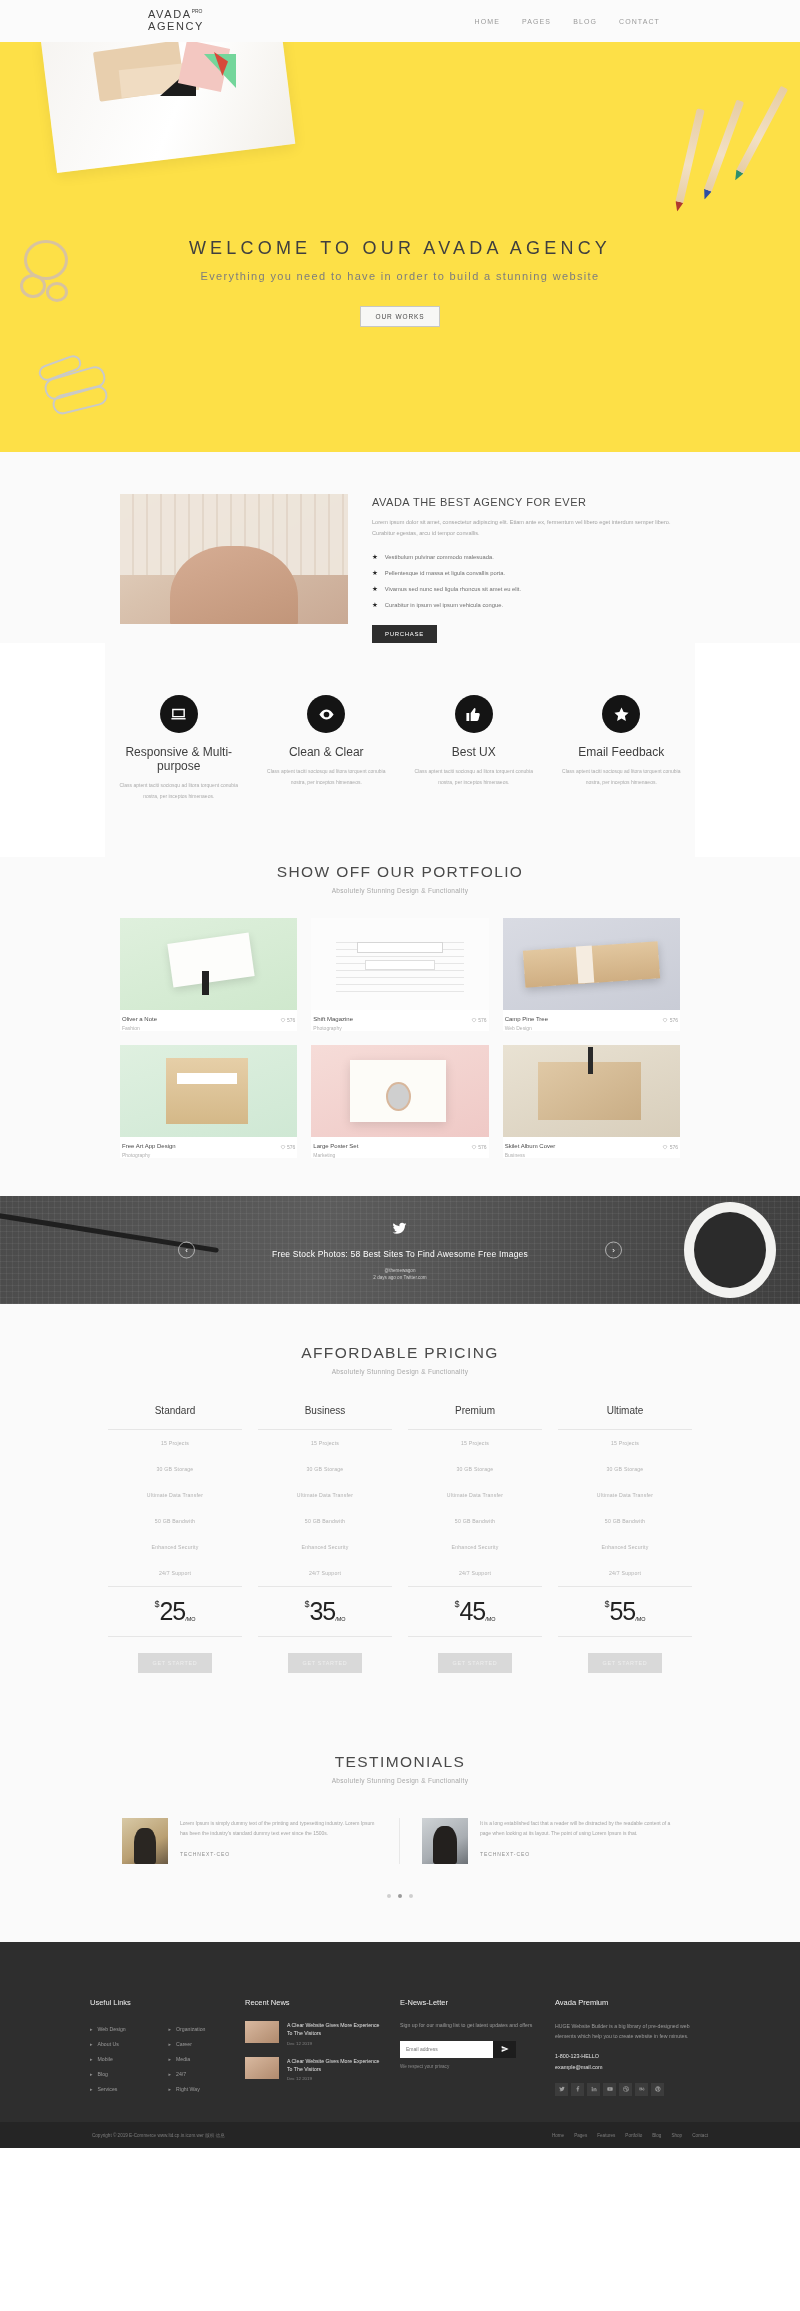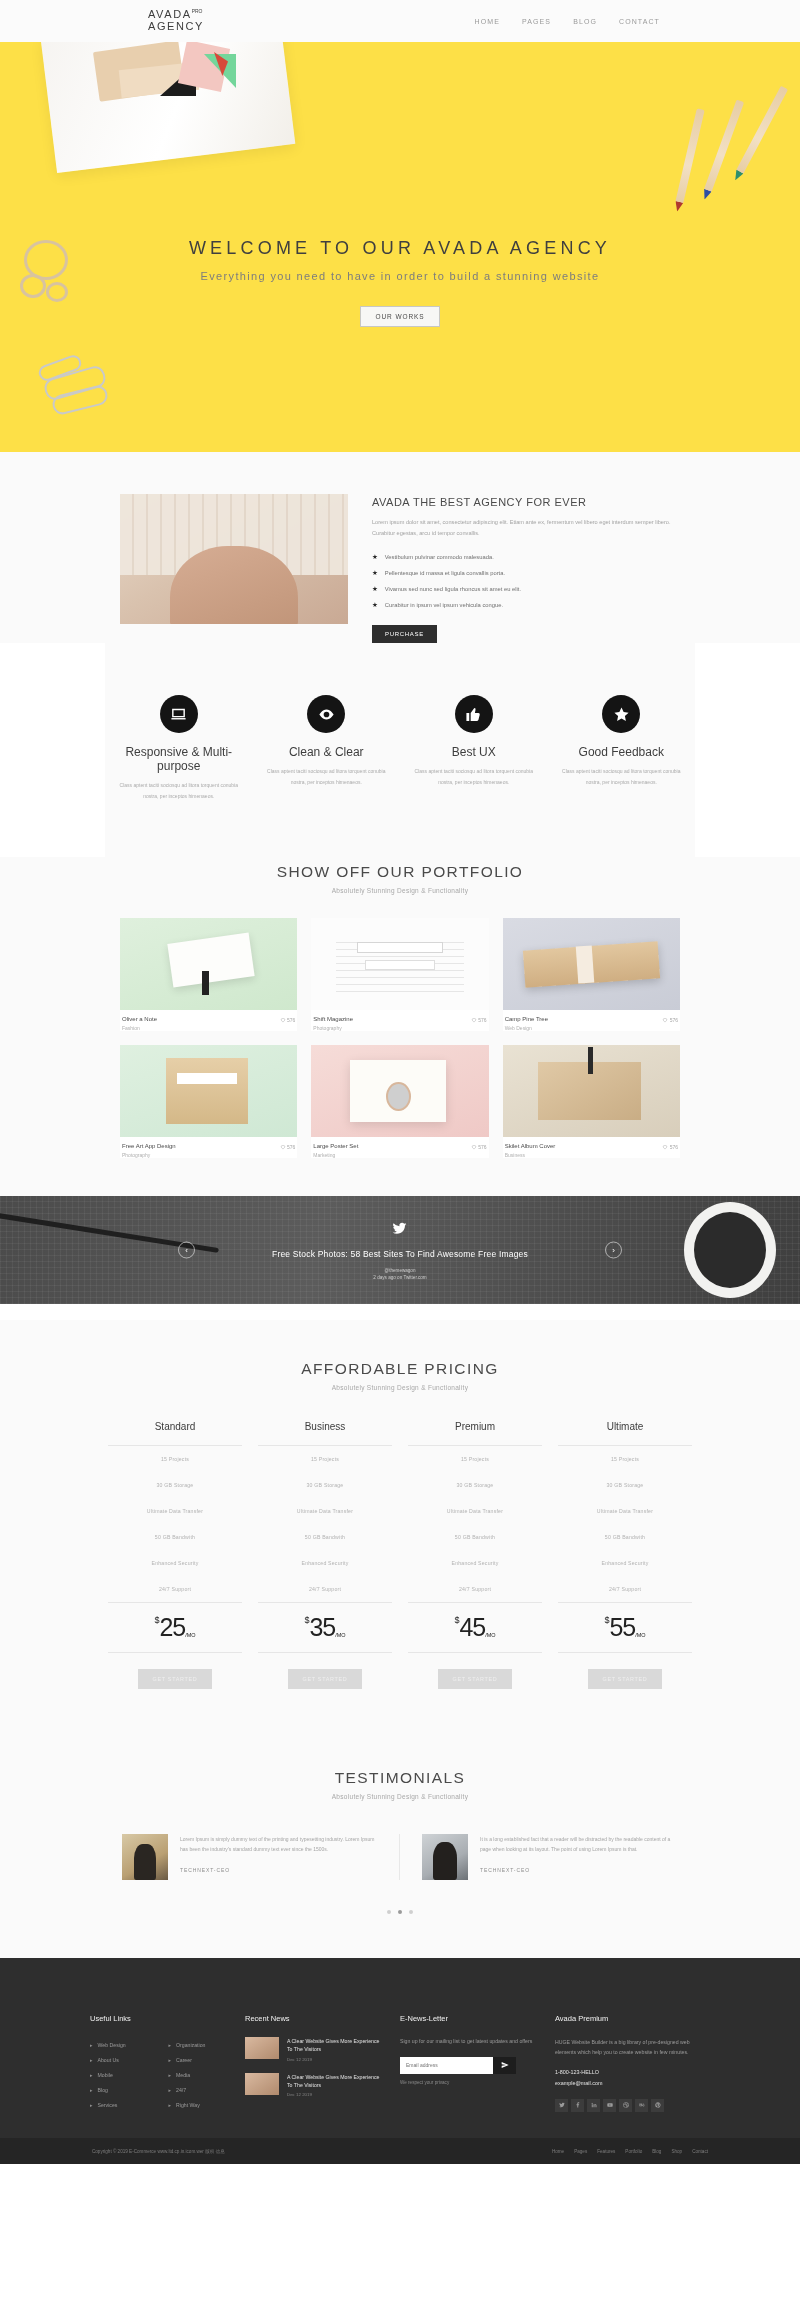--- a/index.html
+++ b/index.html
@@ -214,21 +214,21 @@
   .tw-arrow {
     position: absolute; top: 50%; transform: translateY(-50%);
     width: 17px; height: 17px; border: 1px solid rgba(255,255,255,.55);
     border-radius: 50%; color: #fff; font-size: 8px; display: flex;
     align-items: center; justify-content: center; cursor: pointer; z-index: 5;
   }
   .tw-prev { left: 178px; }
   .tw-next { right: 178px; }
 
   
-  .pricing { background: #fafafa; padding: 40px 0 46px 0; margin-top: 16px; }
+  .pricing { background: #fafafa; padding: 40px 0 46px 0; }
   .price-grid {
     width: 600px; margin: 30px auto 0 auto; display: grid;
     grid-template-columns: repeat(4, 1fr);
   }
   .price-col { text-align: center; padding: 0 8px; }
   .price-col h4 {
     font-size: 10px; font-weight: 400; color: #3c3c3c; padding-bottom: 13px;
     border-bottom: 1px solid #e6e6e6;
   }
   .price-col .f {
@@ -425,21 +425,21 @@
       </div>
       <h4>Best UX</h4>
       <p>Class aptent taciti sociosqu ad litora torquent conubia nostra, per inceptos himenaeos.</p>
     </div>
     <div class="feat">
       <div class="circle">
         <svg viewBox="0 0 24 24">
             <path d="M12 2l3 6.6 7 .8-5.2 4.8 1.4 7L12 17.8 5.8 21.2l1.4-7L2 9.4l7-.8z"></path>
           </svg>
       </div>
-      <h4>Good Feedback</h4>
+      <h4>Email Feedback</h4>
       <p>Class aptent taciti sociosqu ad litora torquent conubia nostra, per inceptos himenaeos.</p>
     </div>
   </div>
 
   <div class="portfolio">
     <div class="sect-title">
       <h2>SHOW OFF OUR PORTFOLIO</h2>
       <div class="sub">Absolutely Stunning Design &amp; Functionality</div>
     </div>
     <div class="pf-grid">

